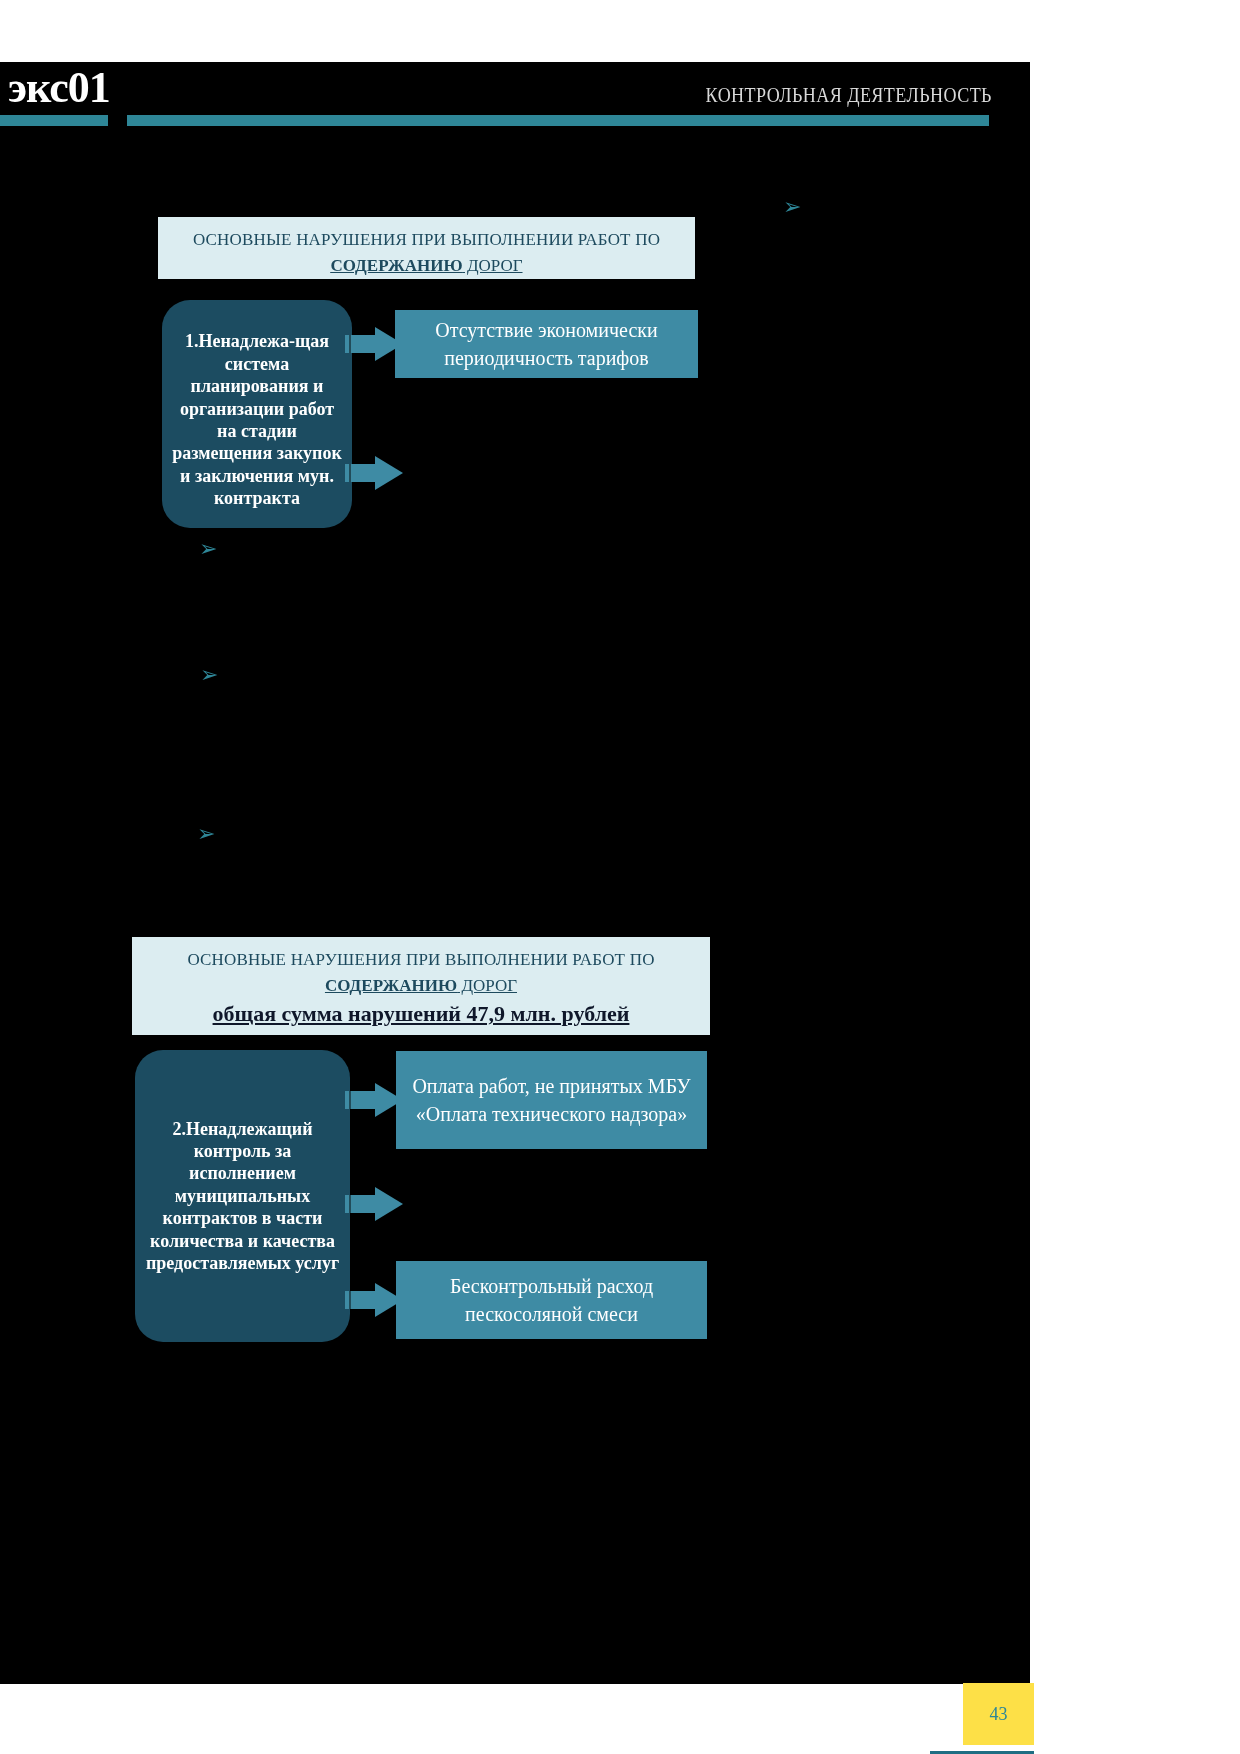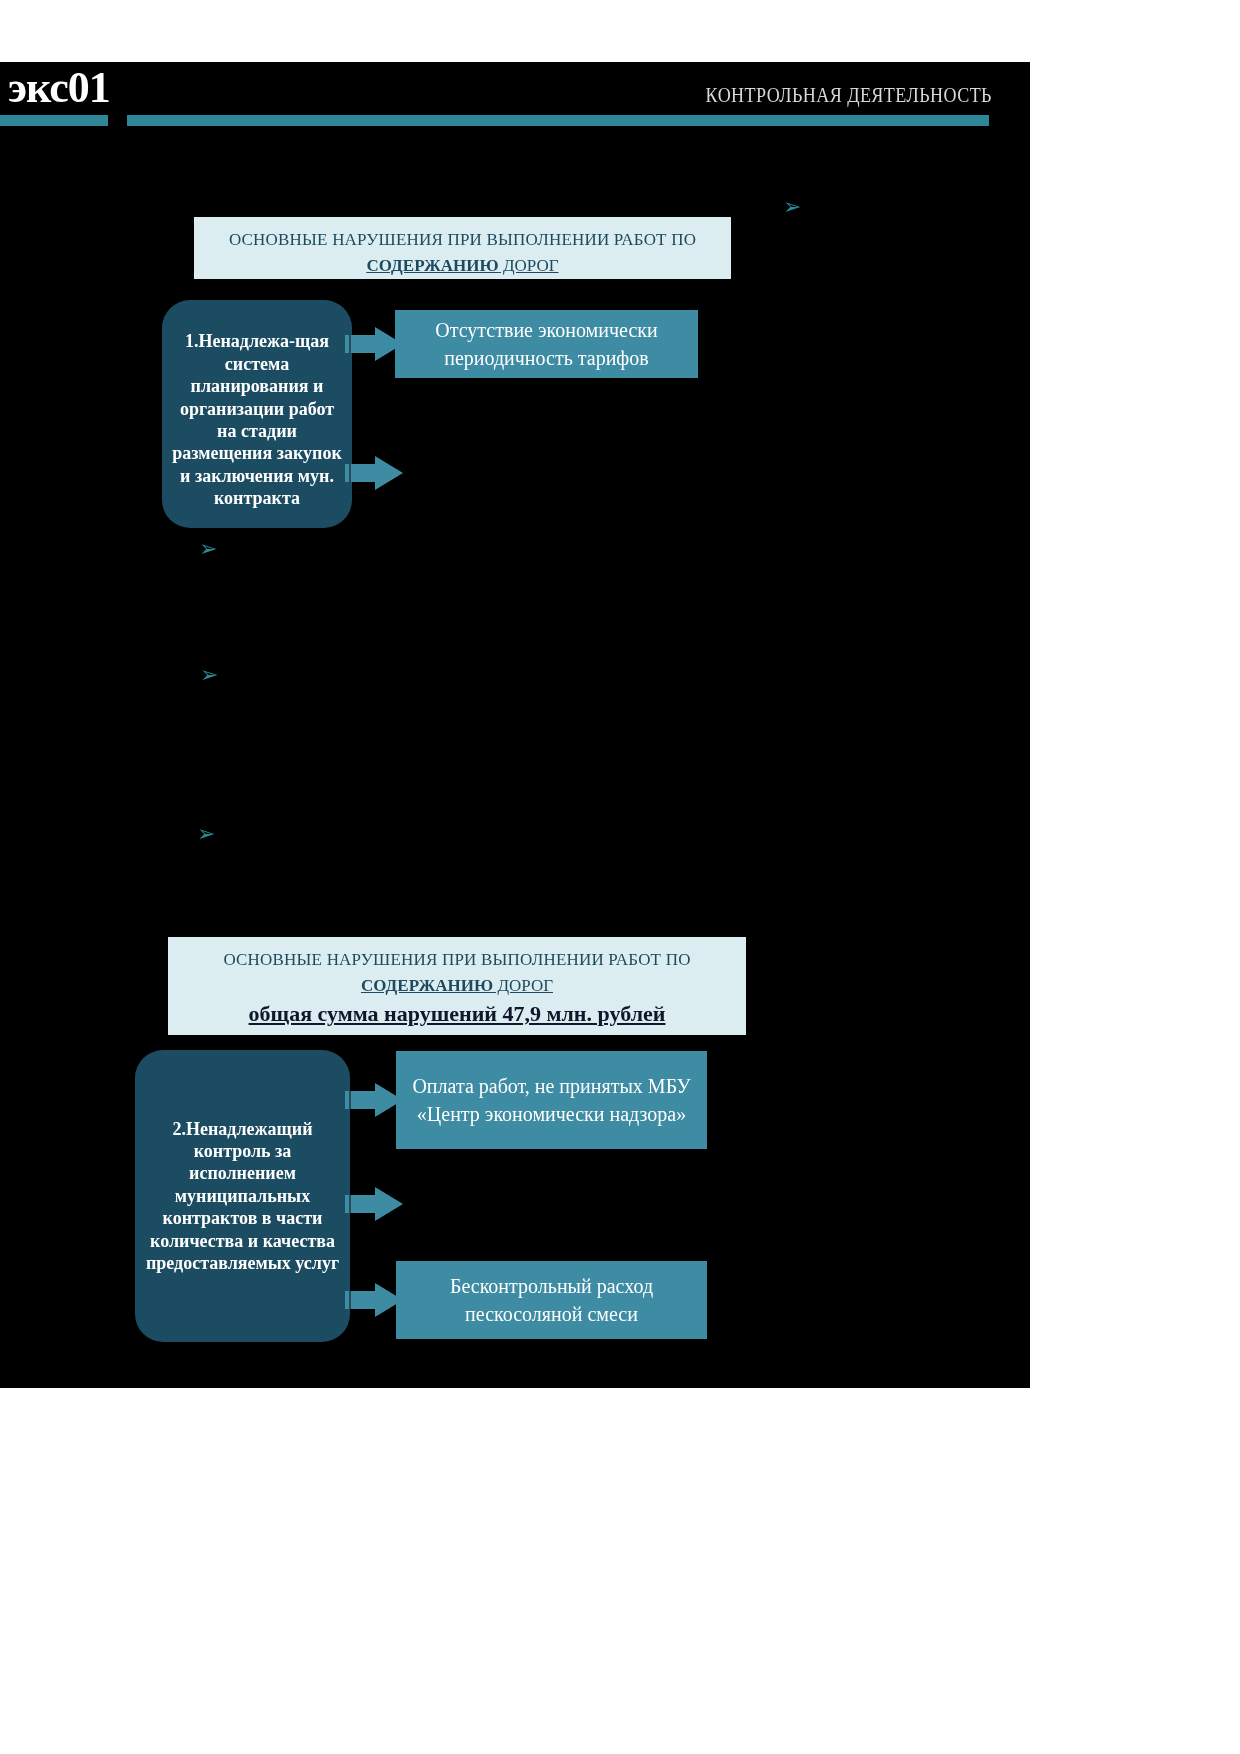--- a/index.html
+++ b/index.html
@@ -6,21 +6,21 @@
     margin: 0;
     padding: 0;
     background: #ffffff;
   }
   body {
     font-family: "Liberation Serif", serif;
   }
   .page {
     position: relative;
     width: 1240px;
-    height: 1388px;
+    height: 1754px;
     background: #ffffff;
     overflow: hidden;
   }
   
   .slide {
     position: absolute;
     left: 0;
     top: 62px;
     width: 1030px;
     height: 1622px;
@@ -71,21 +71,20 @@
 
   
   .banner {
     position: absolute;
     background: #dcedf1;
     box-sizing: border-box;
     padding: 10px 14px 12px 14px;
     text-align: center;
     color: #1d4a5e;
     font-family: "Liberation Serif", serif;
-    margin-left: 36px;
   }
   .banner .line1 {
     font-size: 17px;
     line-height: 26px;
     letter-spacing: 0.2px;
   }
   .banner .line2 {
     font-size: 17px;
     line-height: 26px;
     text-decoration: underline;
@@ -277,20 +276,20 @@
     </div>
     <div class="arrow" id="arrow-4">
       <div class="stem"></div>
       <div class="head"></div>
     </div>
     <div class="arrow" id="arrow-5">
       <div class="stem"></div>
       <div class="head"></div>
     </div>
 
-    <div class="effect-box" id="effect-3">Оплата работ, не принятых МБУ «Центр экономически надзора»</div>
+    <div class="effect-box" id="effect-3">Оплата работ, не принятых МБУ «Оплата технического надзора»</div>
     <div class="effect-box" id="effect-5">Бесконтрольный расход пескосоляной смеси</div>
 
     <div class="page-number">43</div>
     <div class="footer-rule"></div>
 
   </div>
 </div>
 
 </body></html>

